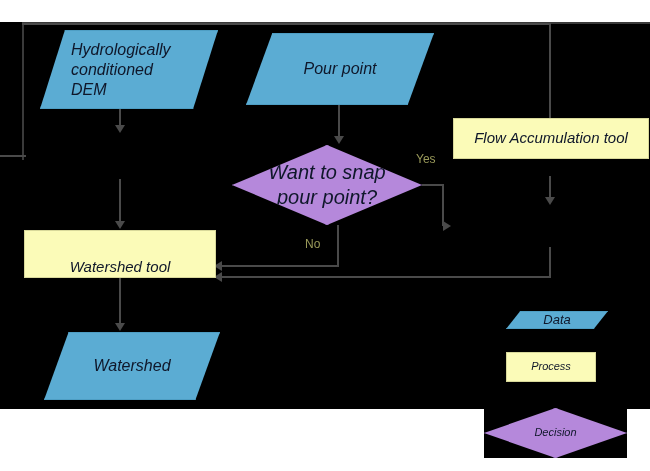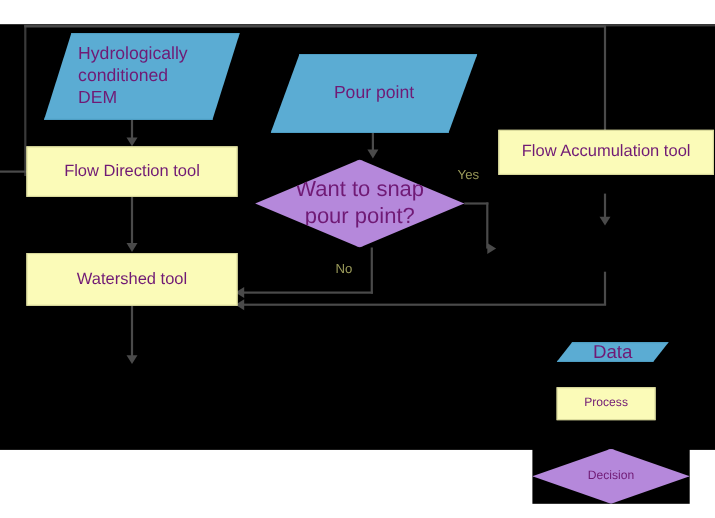--- a/index.html
+++ b/index.html
@@ -51,22 +51,23 @@
   }
 
   
   .node {
     position: absolute;
     box-sizing: border-box;
     display: flex;
     align-items: center;
     justify-content: center;
     text-align: center;
-    color: #701a75;
+    color: #0f172a;
     line-height: 1.25;
+    font-style: italic;
   }
   .shape-process {
     background: #fbfbb8;
     border: 1px solid #d8d89a;
   }
   .shape-data {
     background: #5bacd3;
     border: 1px solid #4e9ec4;
     clip-path: polygon(14% 0%, 100% 0%, 86% 100%, 0% 100%);
   }
@@ -77,30 +78,30 @@
   }
   .node-label {
     display: block;
     padding: 0 6px;
     white-space: pre-line;
   }
 
   
   #node-dem      { left: 40px;  top: 30px;  width: 178px; height: 79px;  font-size: 16px; }
   #node-dem .node-label { text-align: left; width: 100%; padding-left: 30px; }
-  #node-pour     { left: 246px; top: 49px;  width: 188px; height: 72px;  font-size: 16px; }
+  #node-pour     { left: 246px; top: 33px;  width: 188px; height: 72px;  font-size: 16px; }
   #node-flowdir  { left: 24px;  top: 133px; width: 192px; height: 46px;  font-size: 15px; }
   #node-flowacc  { left: 453px; top: 118px; width: 196px; height: 41px;  font-size: 15px; }
   #node-snap     { left: 453px; top: 206px; width: 196px; height: 41px;  font-size: 15px; }
   #node-decision { left: 232px; top: 145px; width: 190px; height: 80px;  font-size: 20px; }
-  #node-watershedtool { left: 24px; top: 230px; width: 192px; height: 48px; font-size: 15px; }
+  #node-watershedtool { left: 24px; top: 230px; width: 192px; height: 48px; font-size: 15px; align-items: flex-end; }
   #node-watershed{ left: 44px;  top: 332px; width: 176px; height: 68px;  font-size: 16px; }
 
   
-  #legend-data    { left: 506px; top: 311px; width: 102px; height: 18px; font-size: 17px; }
+  #legend-data    { left: 506px; top: 311px; width: 102px; height: 18px; font-size: 13px; }
   #legend-process { left: 506px; top: 352px; width: 90px;  height: 30px; font-size: 11px; }
   #legend-decision{ left: 484px; top: 408px; width: 143px; height: 50px; font-size: 11px; }
 
   
   .conn {
     position: absolute;
     background: #4a4a4a;
   }
   .conn-v { width: 2px; }
   .conn-h { height: 2px; }
@@ -180,38 +181,38 @@
   <div class="node shape-data" id="node-dem">
     <span class="node-label">Hydrologically
 conditioned
 DEM</span>
   </div>
 
   <div class="node shape-data" id="node-pour">
     <span class="node-label">Pour point</span>
   </div>
 
-  <div class="node shape-process" id="node-flowdir">
-    <span class="node-label">Flow Direction tool</span>
-  </div>
 
   <div class="node shape-process" id="node-flowacc">
     <span class="node-label">Flow Accumulation tool</span>
   </div>
 
 
   <div class="node shape-decision" id="node-decision">
     <span class="node-label">Want to snap
 pour point?</span>
   </div>
 
   <div class="node shape-process" id="node-watershedtool">
     <span class="node-label">Watershed tool</span>
   </div>
 
+  <div class="node shape-data" id="node-watershed">
+    <span class="node-label">Watershed</span>
+  </div>
 
   <div class="node shape-data" id="legend-data">
     <span class="node-label">Data</span>
   </div>
 
   <div class="node shape-process" id="legend-process">
     <span class="node-label">Process</span>
   </div>
 
   <div class="node shape-decision" id="legend-decision">

